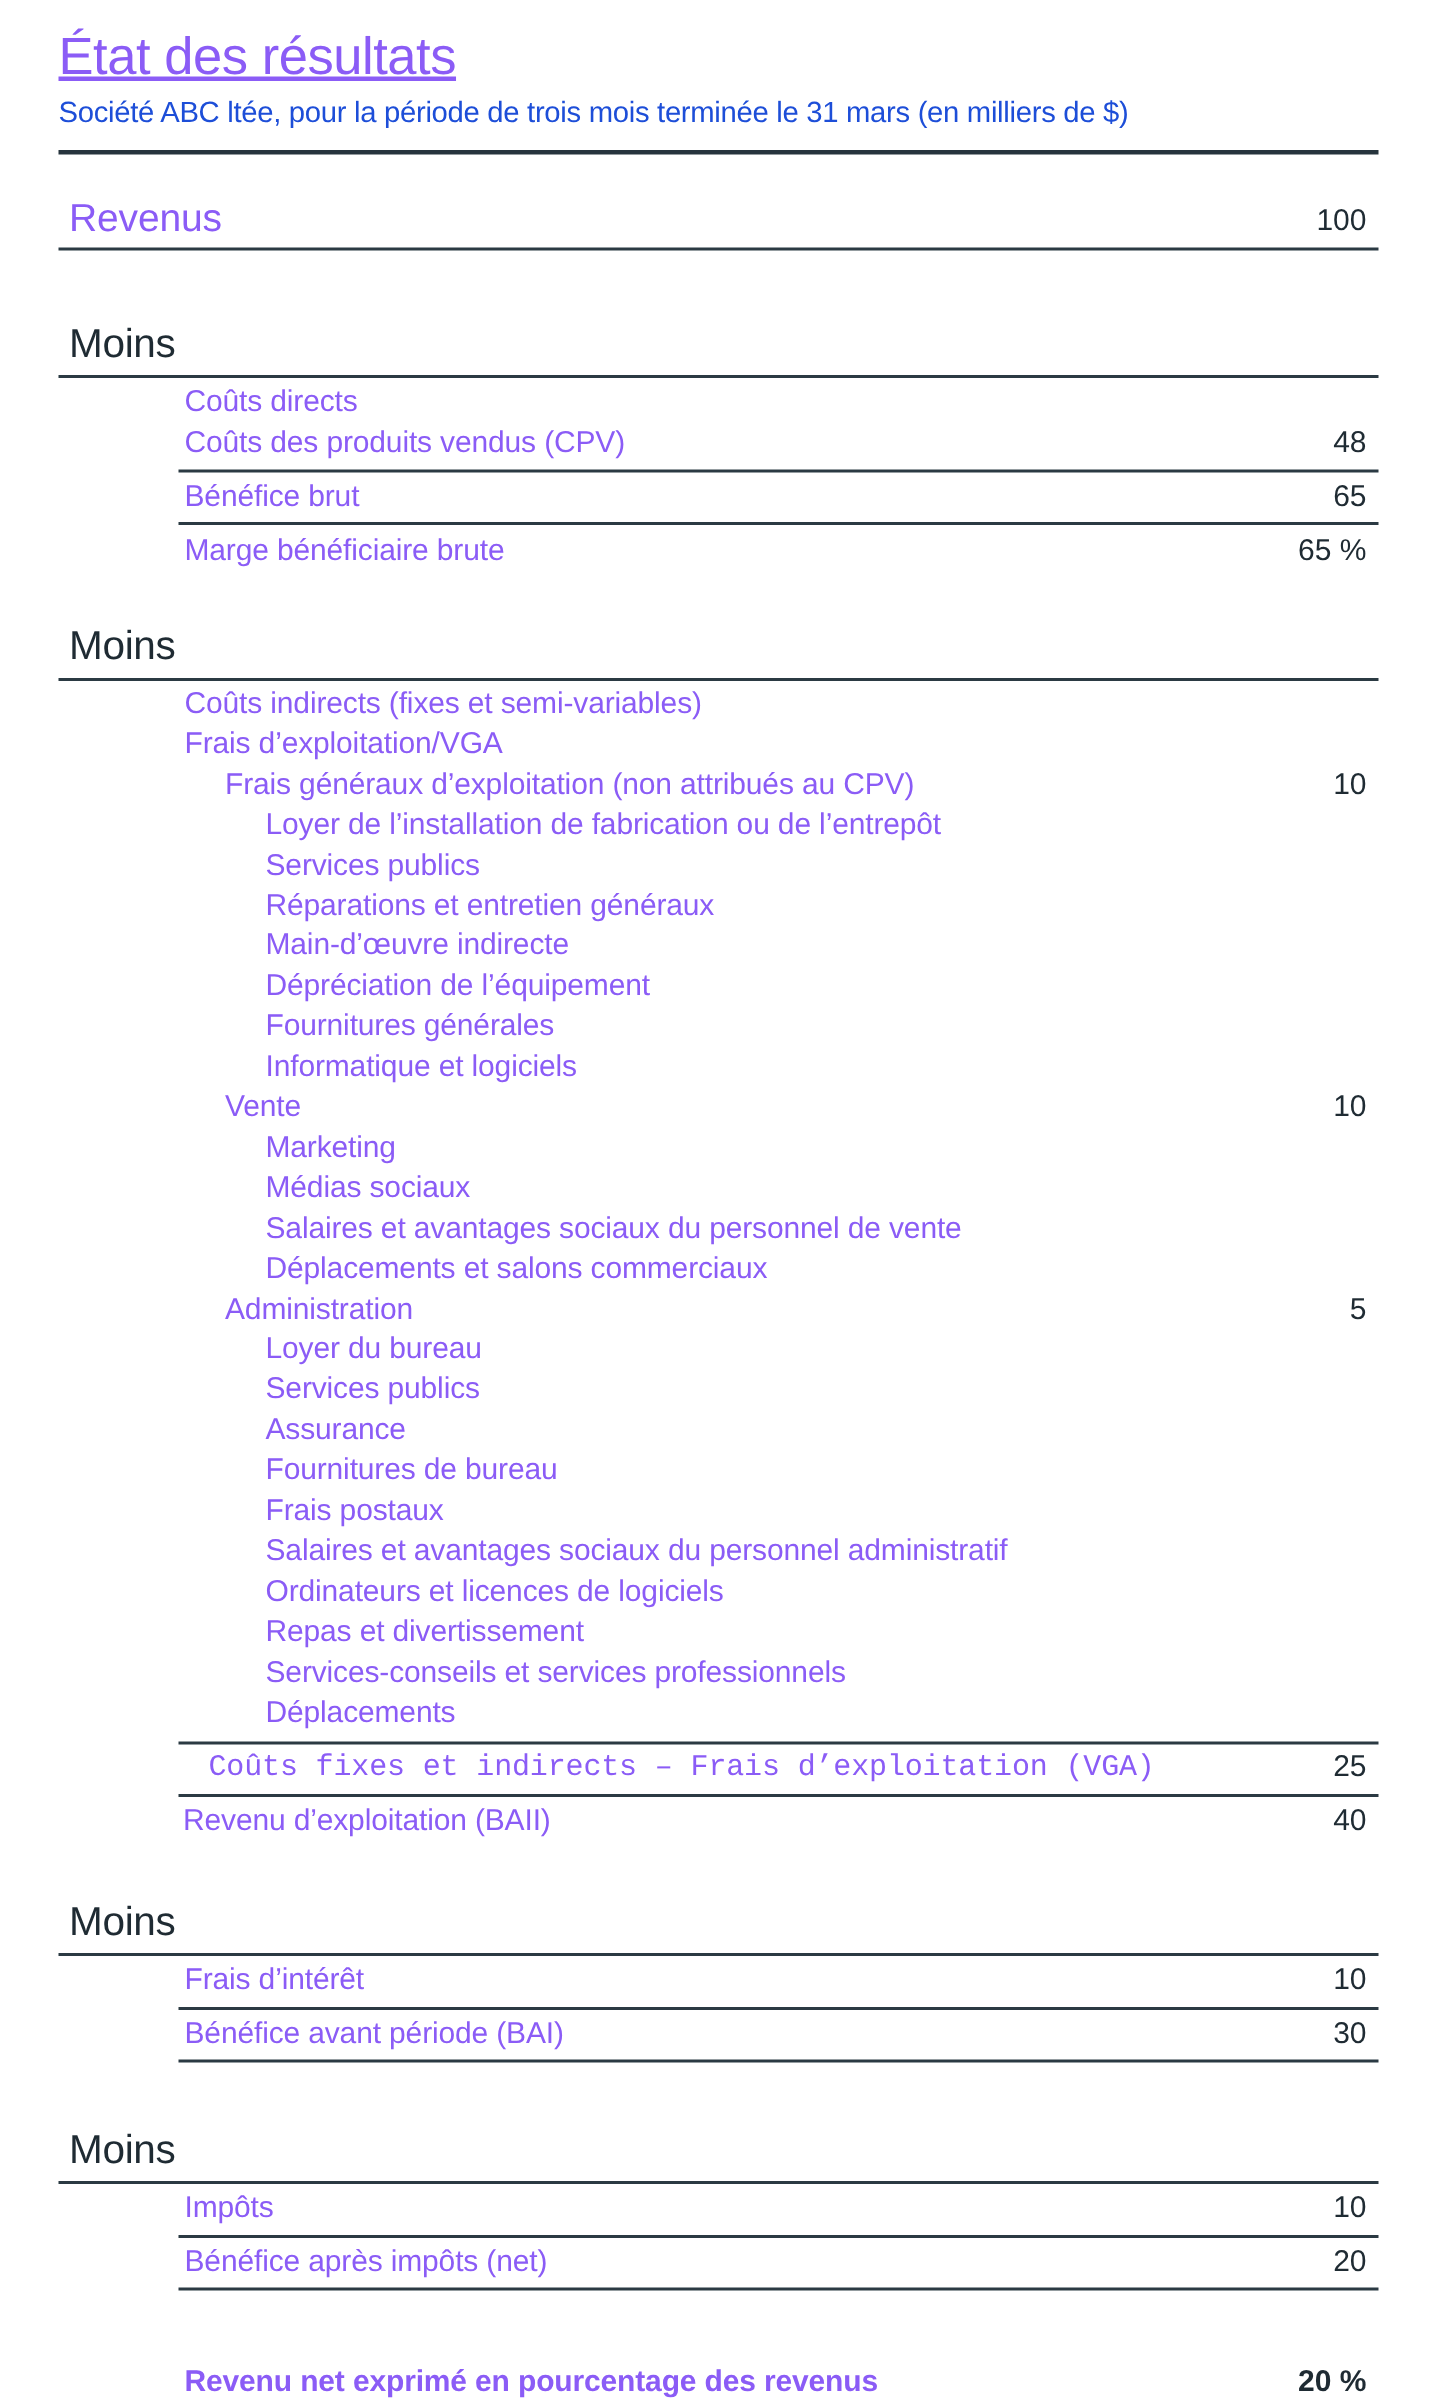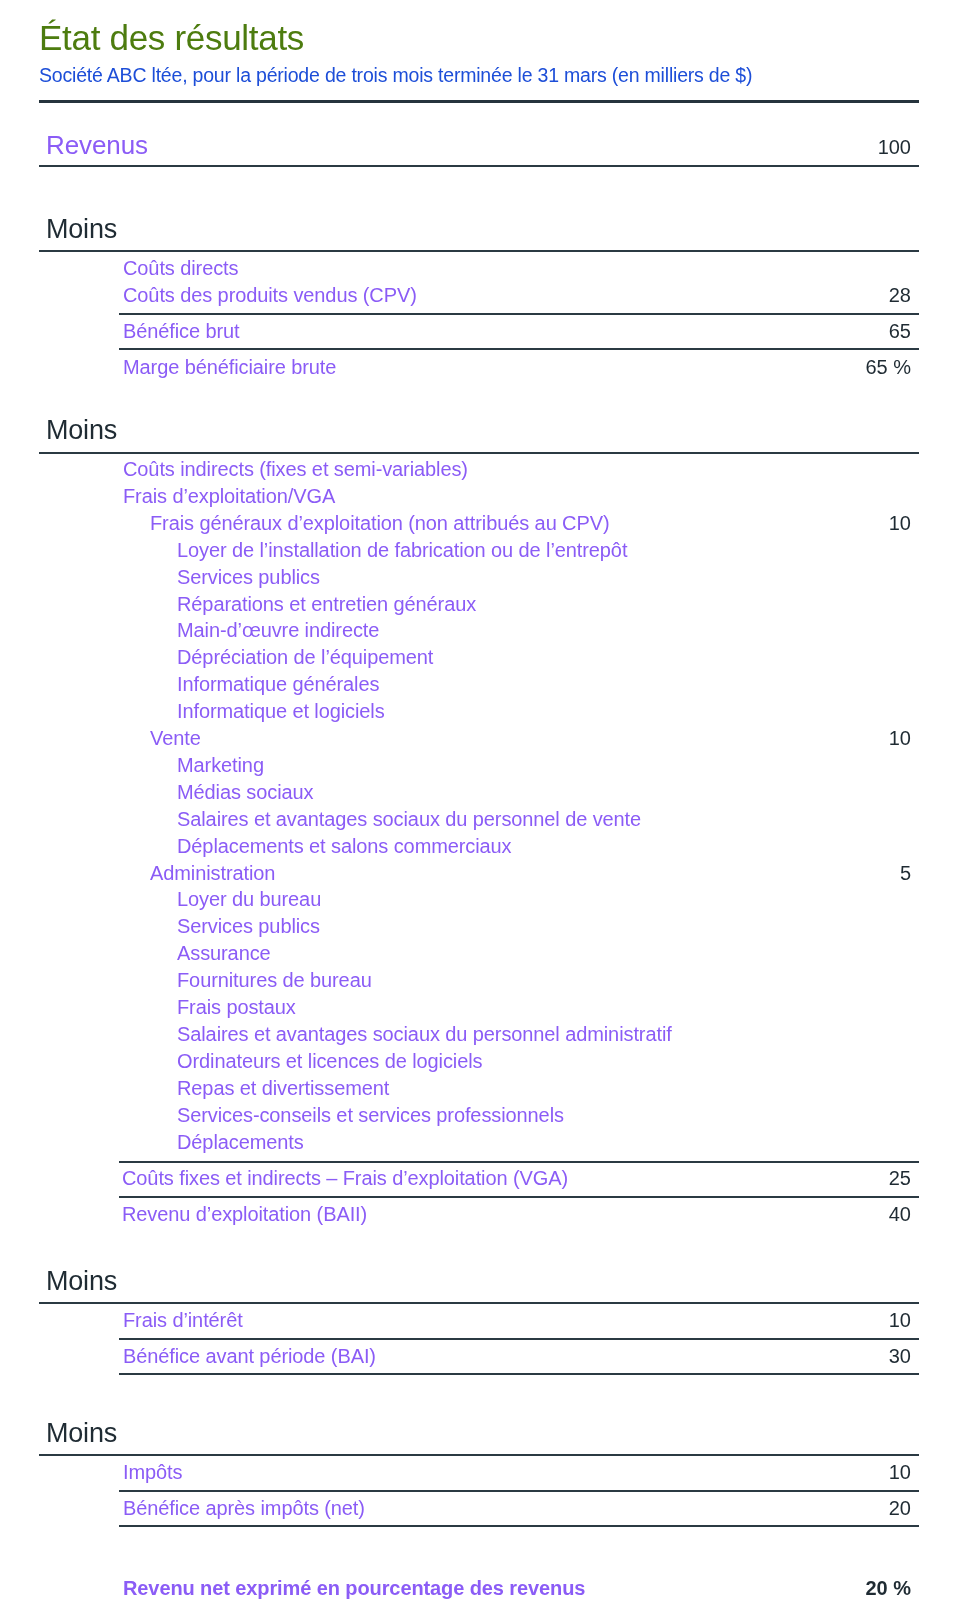--- a/index.html
+++ b/index.html
@@ -19,23 +19,24 @@
       position: absolute;
       left: 39px;
       top: 0;
       width: 880px;
     }
     .title {
       position: absolute;
       left: 0;
       top: 18px;
       font-size: 35px;
-      color: #4d7c0f;
+      color: #8b5cf6;
       letter-spacing: -0.3px;
       white-space: nowrap;
+      text-decoration: underline;
     }
     .subtitle {
       position: absolute;
       left: 0;
       top: 64px;
       font-size: 19.5px;
       color: #1d4ed8;
       white-space: nowrap;
       letter-spacing: -0.2px;
     }
@@ -105,21 +106,21 @@
 
   <div class="section-head" style="top:214px;">Moins</div>
   <div class="rule full" style="top:250px;"></div>
 
   <div class="row" style="top:257px;">
     <span class="label lvl0">Coûts directs</span>
     <span class="value"></span>
   </div>
   <div class="row" style="top:284px;">
     <span class="label lvl0">Coûts des produits vendus (CPV)</span>
-    <span class="value">28</span>
+    <span class="value">48</span>
   </div>
   <div class="rule inset" style="top:313px;"></div>
   <div class="row" style="top:320px;">
     <span class="label lvl0">Bénéfice brut</span>
     <span class="value">65</span>
   </div>
   <div class="rule inset" style="top:348px;"></div>
   <div class="row" style="top:356px;">
     <span class="label lvl0">Marge bénéficiaire brute</span>
     <span class="value">65 %</span>
@@ -155,21 +156,21 @@
       </div>
       <div class="row" style="top: 619.4px;">
         <span class="label lvl2">Main-d’œuvre indirecte</span>
         <span class="value"></span>
       </div>
       <div class="row" style="top: 646.3px;">
         <span class="label lvl2">Dépréciation de l’équipement</span>
         <span class="value"></span>
       </div>
       <div class="row" style="top: 673.2px;">
-        <span class="label lvl2">Informatique générales</span>
+        <span class="label lvl2">Fournitures générales</span>
         <span class="value"></span>
       </div>
       <div class="row" style="top: 700.1px;">
         <span class="label lvl2">Informatique et logiciels</span>
         <span class="value"></span>
       </div>
       <div class="row" style="top: 727px;">
         <span class="label lvl1">Vente</span>
         <span class="value">10</span>
       </div>
@@ -230,21 +231,21 @@
         <span class="value"></span>
       </div>
       <div class="row" style="top: 1130.5px;">
         <span class="label lvl2">Déplacements</span>
         <span class="value"></span>
       </div>
     </div>
 
   <div class="rule inset" style="top:1161px;"></div>
   <div class="row" style="top:1167px;">
-    <span class="label" style="left:83px;">Coûts fixes et indirects – Frais d’exploitation (VGA)</span>
+    <span class="label" style="left:100px;font-family:Liberation Mono, monospace;">Coûts fixes et indirects – Frais d’exploitation (VGA)</span>
     <span class="value">25</span>
   </div>
   <div class="rule inset" style="top:1196px;"></div>
   <div class="row" style="top:1203px;">
     <span class="label" style="left:83px;">Revenu d’exploitation (BAII)</span>
     <span class="value">40</span>
   </div>
 
   <div class="section-head" style="top:1266px;">Moins</div>
   <div class="rule full" style="top:1302px;"></div>

